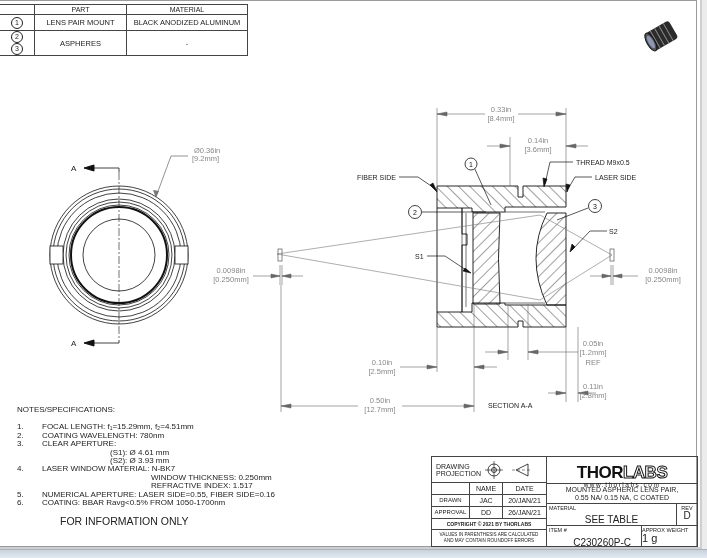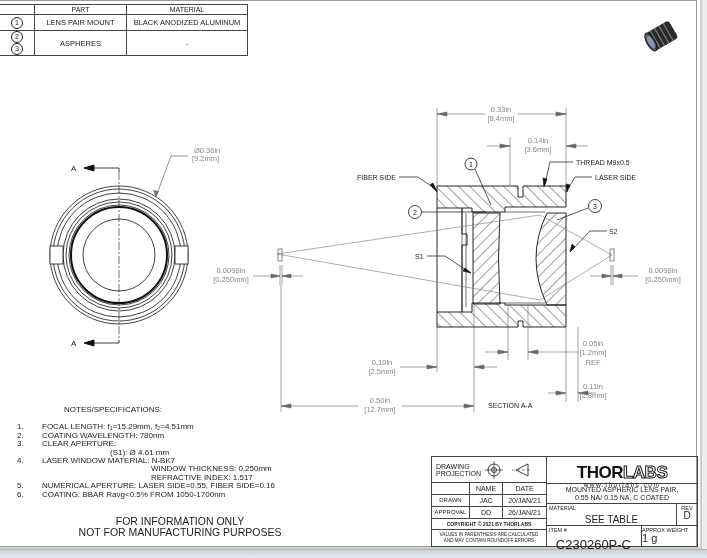--- a/index.html
+++ b/index.html
@@ -9,26 +9,26 @@
   .bottom-bar{position:absolute;left:0;top:549px;width:707px;height:9px;background:linear-gradient(#c9d3de,#e6ecf2);border-top:1px solid #a7b4c2;}
   svg{position:absolute;left:0;top:0;}
   .t{font-family:"Liberation Sans",sans-serif;}
   
   .bom{position:absolute;left:-1px;top:4px;border-collapse:collapse;font-size:7.5px;color:#222;}
   .bom td{border:1px solid #444;text-align:center;height:15px;padding:0 4px;}
   .bom tr.hdr td{height:9px;font-size:7px;}
   .circ{display:inline-block;width:10px;height:10px;border:1px solid #222;border-radius:50%;font-size:7px;line-height:10px;text-align:center;margin:0 1px;}
   
   .notes{position:absolute;left:17px;top:406px;font-size:8px;color:#222;line-height:8.4px;}
-  .notes .title{margin-bottom:9px;margin-left:47px;}
+  .notes .title{margin-bottom:9px;}
   .notes .row{display:flex;}
   .notes .num{width:25px;}
   .notes .sub{padding-left:93px;}
   .notes .sub2{padding-left:134px;}
-  .disclaimer{position:absolute;left:60px;top:516px;width:240px;text-align:center;font-size:10.5px;color:#222;line-height:11px;}
+  .disclaimer{position:absolute;left:60px;top:516px;width:240px;text-align:left;font-size:10.5px;color:#222;line-height:11px;}
   
   .tb{position:absolute;left:431px;top:456px;width:266px;height:90px;border-top:1px solid #444;border-left:1px solid #444;font-size:6px;color:#222;}
   .tb .cell{position:absolute;border-right:1px solid #444;border-bottom:1px solid #444;box-sizing:border-box;}
   .thor{font-family:"Liberation Sans",sans-serif;font-weight:bold;font-size:17px;letter-spacing:-0.5px;color:#111;}
   .thor .labs{color:#fff;-webkit-text-stroke:1px #111;}
 </style>
 </head>
 <body>
 
 <div class="sheet">
@@ -237,20 +237,23 @@
         <span class="num">2.</span>
         <span>COATING WAVELENGTH: 780nm</span>
       </div>
     <div class="row">
         <span class="num">3.</span>
         <span>CLEAR APERTURE:</span>
       </div>
     <div class="row sub">
         <span>(S1): Ø 4.61 mm</span>
       </div>
+    <div class="row sub">
+        <span>(S2): Ø 3.93 mm</span>
+      </div>
     <div class="row">
         <span class="num">4.</span>
         <span>LASER WINDOW MATERIAL: N-BK7</span>
       </div>
     <div class="row sub2">
         <span>WINDOW THICKNESS: 0.250mm</span>
       </div>
     <div class="row sub2">
         <span>REFRACTIVE INDEX: 1.517</span>
       </div>
@@ -258,21 +261,20 @@
         <span class="num">5.</span>
         <span>NUMERICAL APERTURE: LASER SIDE=0.55, FIBER SIDE=0.16</span>
       </div>
     <div class="row">
         <span class="num">6.</span>
         <span>COATING: BBAR Ravg&lt;0.5% FROM 1050-1700nm</span>
       </div>
   </div>
   <div class="disclaimer">
     <div>FOR INFORMATION ONLY</div>
-    <div>NOT FOR MANUFACTURING PURPOSES</div>
   </div>
 
   <div class="tb">
     <div class="cell" style="left:0;top:0;width:115px;height:26px;">
       <div style="position:absolute;left:4px;top:6px;font-size:7px;line-height:7px;width:40px;">DRAWING PROJECTION</div>
       <svg width="60" height="24" style="left:50px;top:1px">
         <circle cx="12" cy="12" r="6" fill="none" stroke="#111" stroke-width="0.8"></circle>
         <circle cx="12" cy="12" r="2.5" fill="none" stroke="#111" stroke-width="0.8"></circle>
         <line x1="3" y1="12" x2="21" y2="12" stroke="#111" stroke-width="0.6"></line>
         <line x1="12" y1="3" x2="12" y2="21" stroke="#111" stroke-width="0.6"></line>
@@ -305,21 +307,21 @@
     <div class="cell" style="left:115px;top:47px;width:130px;height:22px;">
       <div style="position:absolute;left:2px;top:1px;font-size:5.5px;">MATERIAL</div>
       <div style="position:absolute;left:0;right:0;top:10px;text-align:center;font-size:10px;">SEE TABLE</div>
     </div>
     <div class="cell" style="left:245px;top:47px;width:21px;height:22px;text-align:center;">
       <div style="font-size:5.5px;margin-top:1px;">REV</div>
       <div style="font-size:10px;line-height:10px;">D</div>
     </div>
     <div class="cell" style="left:115px;top:69px;width:95px;height:21px;">
       <div style="position:absolute;left:2px;top:1px;font-size:5.5px;">ITEM #</div>
-      <div style="position:absolute;right:10px;top:11px;font-size:13px;">C230260P-C</div>
+      <div style="position:absolute;right:10px;top:11px;font-size:10px;">C230260P-C</div>
     </div>
     <div class="cell" style="left:210px;top:69px;width:56px;height:21px;text-align:left;">
       <div style="font-size:5.5px;margin-top:1px;">APPROX WEIGHT</div>
       <div style="font-size:11px;line-height:11px;">1 g</div>
     </div>
   </div>
 </div>
 <div class="bottom-bar"></div>
 
 </body></html>

